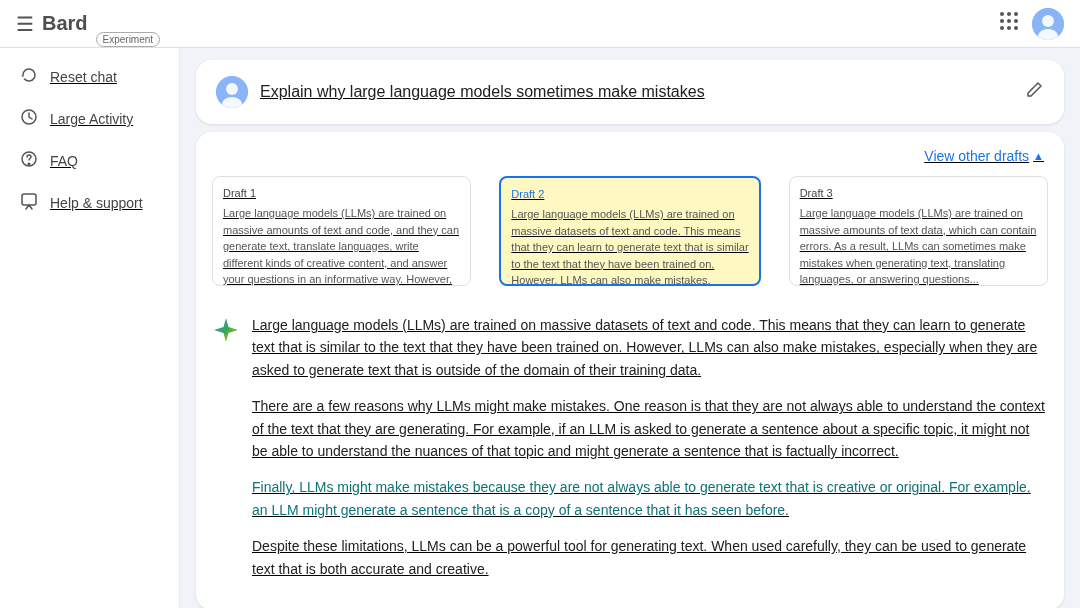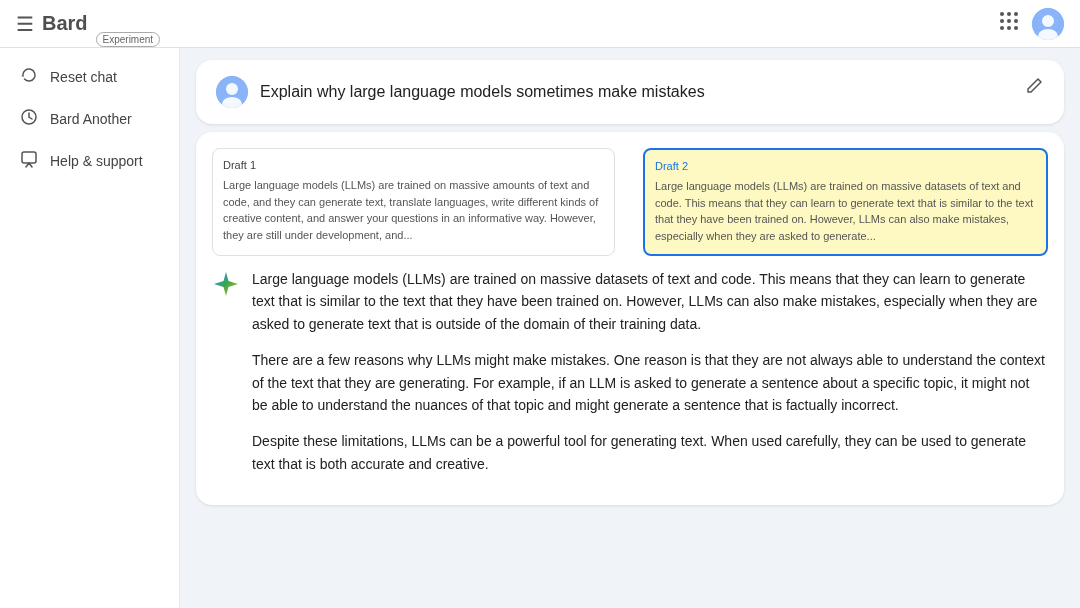--- a/index.html
+++ b/index.html
@@ -13,21 +13,21 @@
     }
     .topbar-left { display: flex; align-items: center; gap: 8px; }
     .topbar-logo { font-size: 20px; font-weight: 700; color: #4f4f4f; }
     .experiment-badge {
       background: transparent; border: 1px solid #aaa; border-radius: 10px;
       font-size: 10px; color: #666; padding: 1px 6px; margin-top: 32px;
     }
     .topbar-right { display: flex; align-items: center; gap: 12px; }
 
     
-    .layout { display: flex; height: calc(608px - 48px); }
+    .layout { display: flex; height: calc(608px - 48px); text-decoration: underline; }
 
     
     .sidebar {
       width: 180px; background: #fff; padding: 8px 0; flex-shrink: 0;
       border-right: 1px solid #e8eaed;
     }
     .sidebar-item {
       display: flex; align-items: center; gap: 12px;
       padding: 10px 20px; cursor: pointer; border-radius: 0 24px 24px 0;
       font-size: 14px; color: #444; margin-right: 12px;
@@ -35,21 +35,21 @@
     .sidebar-icon { font-size: 16px; color: #555; }
 
     
     .main {
       flex: 1; overflow-y: auto; padding: 0 0 16px 0;
       background: #f0f4f9;
     }
 
     
     .query-bar {
-      display: flex; justify-content: space-between;
+      display: flex; align-items: center; justify-content: space-between;
       background: #fff; padding: 16px 20px; margin: 12px 16px 0 16px;
       border-radius: 16px; box-shadow: 0 1px 3px rgba(0,0,0,0.1);
     }
     .query-left { display: flex; align-items: center; gap: 12px; }
     .user-avatar {
       width: 32px; height: 32px; border-radius: 50%; background: #8ab4f8;
       display: flex; align-items: center; justify-content: center;
       font-size: 14px; overflow: hidden;
     }
     .query-text { font-size: 16px; color: #202124; font-weight: 400; }
@@ -59,21 +59,21 @@
       background: #fff; margin: 8px 16px 0 16px; border-radius: 16px;
       box-shadow: 0 1px 3px rgba(0,0,0,0.1); padding: 16px;
     }
 
     
     .drafts-header {
       display: flex; justify-content: flex-end; align-items: center;
       margin-bottom: 12px; font-size: 14px; color: #1a73e8; cursor: pointer;
     }
     .drafts-header span { margin-right: 4px; }
-    .drafts-container { display: flex; gap: 28px; margin-bottom: 12px; }
+    .drafts-container { display: flex; gap: 28px; margin-bottom: 28px; }
     .draft-card {
       flex: 1; border: 1px solid #e0e0e0; border-radius: 8px;
       padding: 10px; font-size: 11px; color: #444; max-height: 110px;
       overflow: hidden; cursor: pointer;
     }
     .draft-card.active {
       border: 2px solid #1a73e8; background: #fef9c3;
     }
     .draft-label {
       font-size: 11px; font-weight: 500; color: #444; margin-bottom: 6px;
@@ -138,21 +138,31 @@
       </span>
       <span>Reset chat</span>
     </div>
     <div class="sidebar-item">
       <span class="sidebar-icon">
         <svg width="18" height="18" viewBox="0 0 18 18" fill="none" stroke="#555" stroke-width="1.5">
           <circle cx="9" cy="9" r="7"></circle>
           <path d="M9 5v4l3 2" stroke-linecap="round"></path>
         </svg>
       </span>
-      <span>Bard Another</span>
+      <span>Large Activity</span>
+    </div>
+    <div class="sidebar-item">
+      <span class="sidebar-icon">
+        <svg width="18" height="18" viewBox="0 0 18 18" fill="none" stroke="#555" stroke-width="1.5">
+          <circle cx="9" cy="9" r="7"></circle>
+          <path d="M7 7c0-1.1.9-2 2-2s2 .9 2 2c0 1.5-2 1.5-2 3" stroke-linecap="round"></path>
+          <circle cx="9" cy="14" r="0.8" fill="#555"></circle>
+        </svg>
+      </span>
+      <span>FAQ</span>
     </div>
     <div class="sidebar-item">
       <span class="sidebar-icon">
         <svg width="18" height="18" viewBox="0 0 18 18" fill="none" stroke="#555" stroke-width="1.5">
           <rect x="2" y="2" width="14" height="11" rx="2"></rect>
           <path d="M6 17l3-4 3 4" stroke-linecap="round" stroke-linejoin="round"></path>
         </svg>
       </span>
       <span>Help &amp; support</span>
     </div>
@@ -173,47 +183,56 @@
       </div>
       <span style="color:#555;font-size:18px;cursor:pointer;">
         <svg width="20" height="20" viewBox="0 0 20 20" fill="none" stroke="#555" stroke-width="1.5">
           <path d="M14 3l3 3-10 10H4v-3L14 3z" stroke-linejoin="round"></path>
         </svg>
       </span>
     </div>
 
     <div class="response-area">
 
+      <div class="drafts-header">
+        <span>View other drafts</span>
+        <span style="font-size:11px;">▲</span>
+      </div>
 
       <div class="drafts-container">
         <div class="draft-card">
           <div class="draft-label">Draft 1</div>
           <div class="draft-text">Large language models (LLMs) are trained on massive amounts of text and code, and they can generate text, translate languages, write different kinds of creative content, and answer your questions in an informative way. However, they are still under development, and...</div>
         </div>
         <div class="draft-card active">
           <div class="draft-label">Draft 2</div>
           <div class="draft-text">Large language models (LLMs) are trained on massive datasets of text and code. This means that they can learn to generate text that is similar to the text that they have been trained on. However, LLMs can also make mistakes, especially when they are asked to generate...</div>
+        </div>
+        <div class="draft-card">
+          <div class="draft-label">Draft 3</div>
+          <div class="draft-text">Large language models (LLMs) are trained on massive amounts of text data, which can contain errors. As a result, LLMs can sometimes make mistakes when generating text, translating languages, or answering questions...</div>
         </div>
       </div>
 
       <div class="bard-response">
         <div class="bard-icon">
           <svg width="28" height="28" viewBox="0 0 28 28">
             <defs>
               <linearGradient id="starGrad" x1="0%" y1="0%" x2="100%" y2="100%">
                 <stop offset="0%" style="stop-color:#4285F4"></stop>
                 <stop offset="50%" style="stop-color:#34A853"></stop>
                 <stop offset="100%" style="stop-color:#FBBC04"></stop>
               </linearGradient>
             </defs>
             <path d="M14 2 L16.5 11 L26 14 L16.5 17 L14 26 L11.5 17 L2 14 L11.5 11 Z" fill="url(#starGrad)"></path>
           </svg>
         </div>
         <div class="response-content">
           <p class="response-paragraph">Large language models (LLMs) are trained on massive datasets of text and code. This means that they can learn to generate text that is similar to the text that they have been trained on. However, LLMs can also make mistakes, especially when they are asked to generate text that is outside of the domain of their training data.</p>
           <p class="response-paragraph">There are a few reasons why LLMs might make mistakes. One reason is that they are not always able to understand the context of the text that they are generating. For example, if an LLM is asked to generate a sentence about a specific topic, it might not be able to understand the nuances of that topic and might generate a sentence that is factually incorrect.</p>
+          <p class="response-paragraph teal">Finally, LLMs might make mistakes because they are not always able to generate text that is creative or original. For example, an LLM might generate a sentence that is a copy of a sentence that it has seen before.</p>
           <p class="response-paragraph">Despite these limitations, LLMs can be a powerful tool for generating text. When used carefully, they can be used to generate text that is both accurate and creative.</p>
         </div>
       </div>
 
     </div>
   </div>
 </div>
 
 </body></html>

